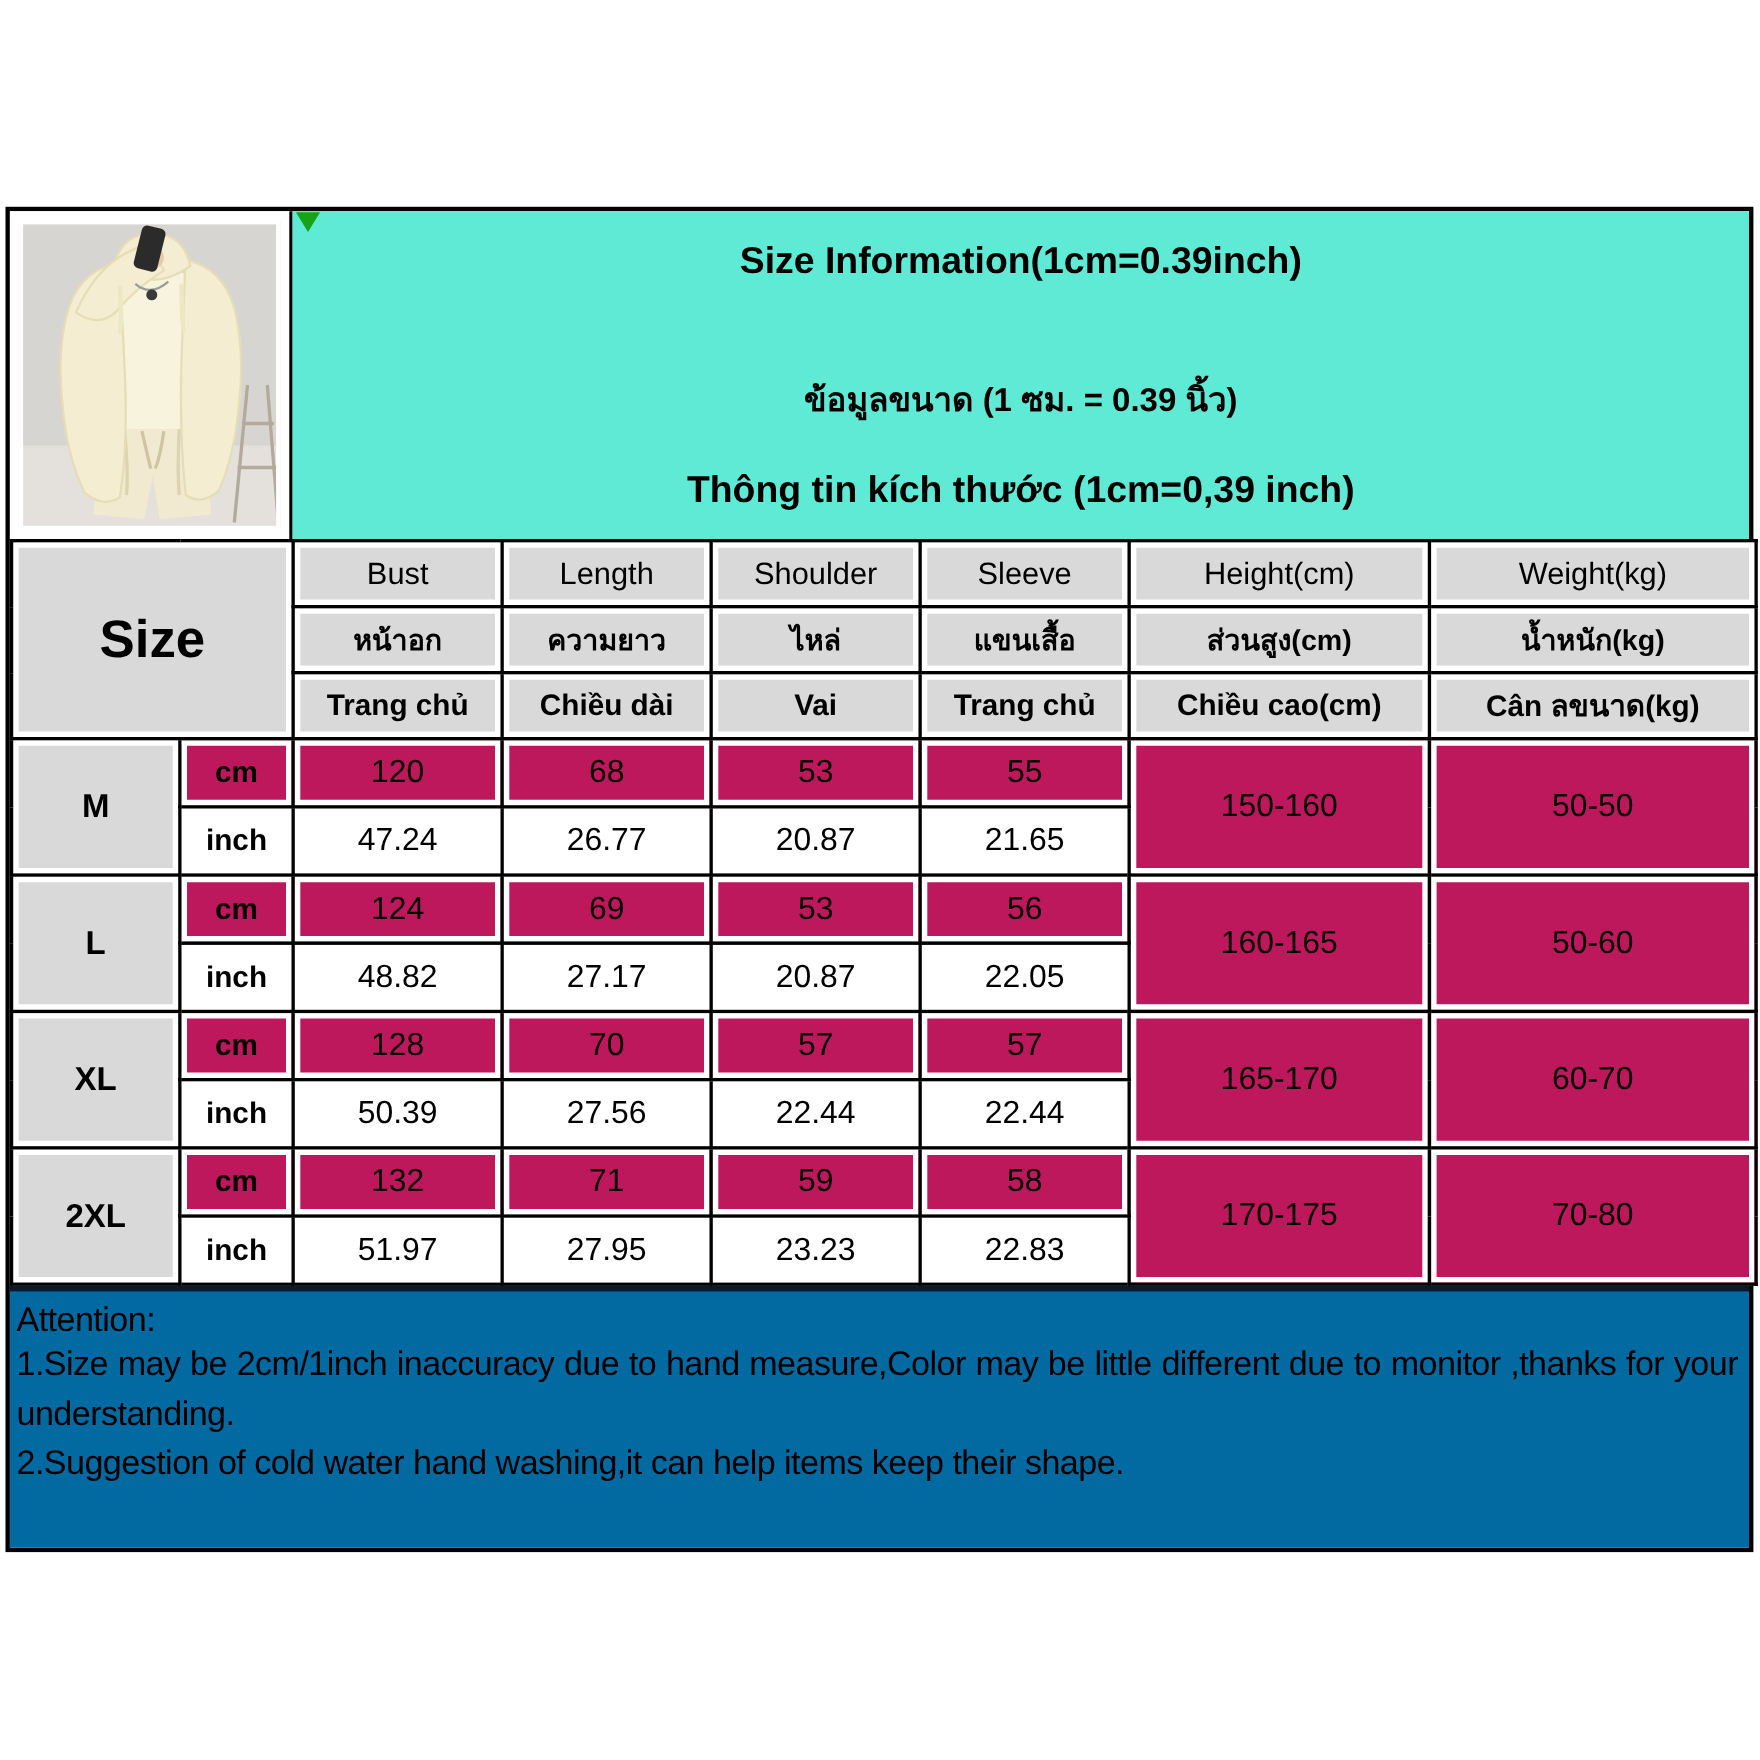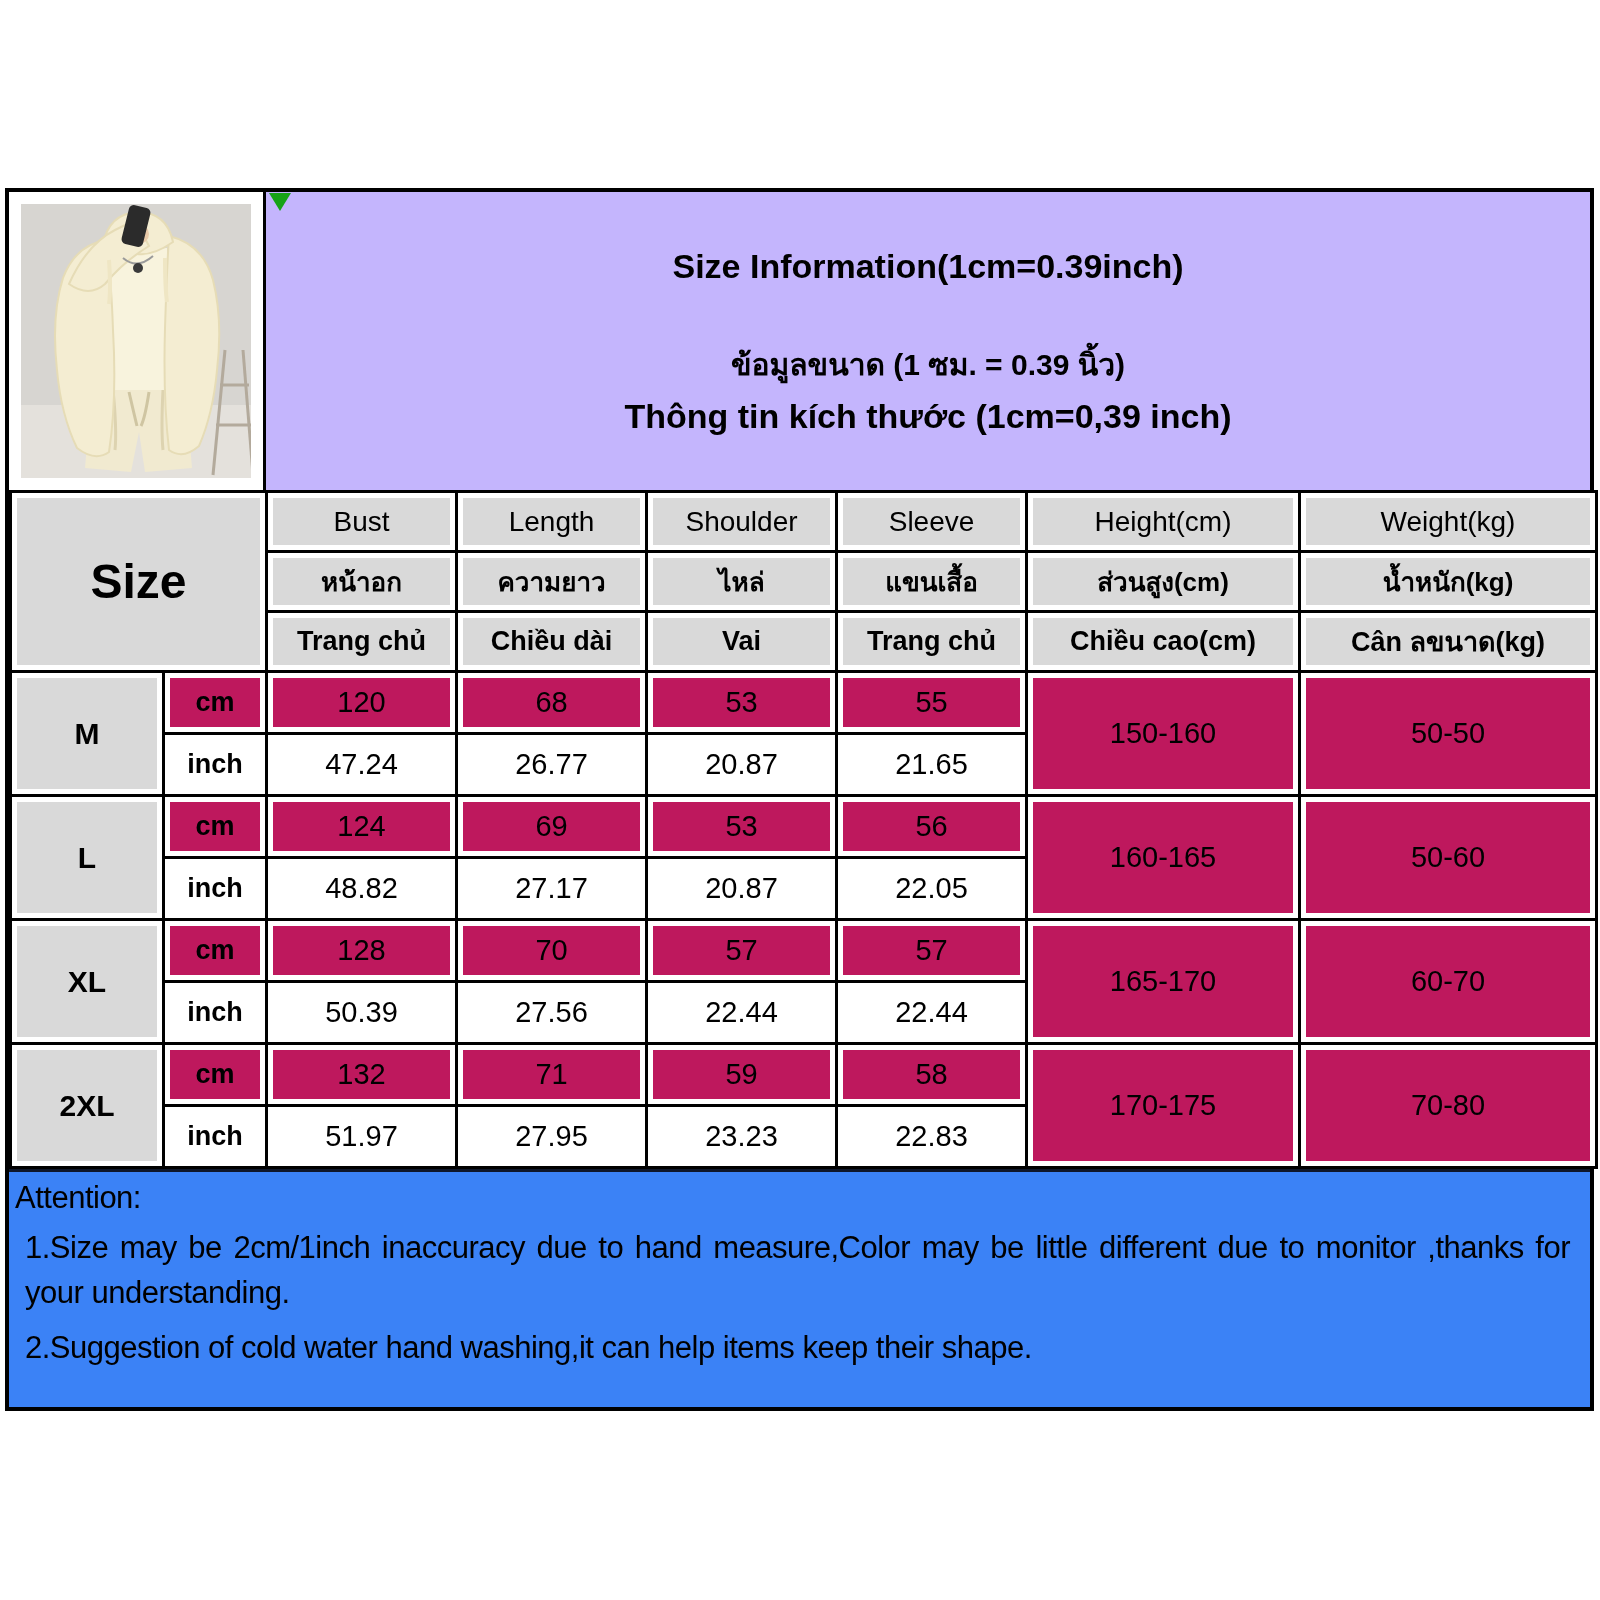--- a/index.html
+++ b/index.html
@@ -11,22 +11,22 @@
     position:absolute; left:5px; top:188px; width:1589px;
     border:4px solid #000; background:#fff; box-sizing:border-box;
   }
   
   .top-row { display:flex; height:298px; }
   .photo-cell {
     width:257px; box-sizing:border-box; border-right:3px solid #000;
     background:#fff; display:flex; align-items:center; justify-content:center;
   }
   .title-cell {
-    flex:1; background:#c4b5fd; position:relative;
-    display:flex; flex-direction:column; align-items:center; justify-content:center;
+    flex:1; background:#5eead4; position:relative;
+    display:flex; flex-direction:column; align-items:center; justify-content:center;gap:29px;
   }
   .title-line1 { font-weight:bold; font-size:34px; line-height:1.6; }
   .title-line2 { font-weight:bold; font-size:30px; line-height:1.6;margin-top:48px; }
   .title-line3 { font-weight:bold; font-size:34px; line-height:1.6; }
   .corner-triangle {
     position:absolute; top:1px; left:3px; width:0; height:0;
     border-left:11px solid transparent; border-right:11px solid transparent;
     border-top:18px solid #17a317;
   }
   
@@ -47,26 +47,26 @@
   .c-size    { font-weight:bold; font-size:48px; }
   .hd-en     { font-weight:normal; font-size:28px; }
   .hd-th     { font-weight:bold; font-size:26px; }
   .hd-vi     { font-weight:bold; font-size:27px; }
   .sz        { font-weight:bold; font-size:30px; }
   .unit      { font-weight:bold; font-size:27px; }
   .val       { font-size:29px; }
   .hw        { font-size:29px; }
   
   .attention {
-    border-top:3px solid #0f172a; background:#3b82f6; min-height:238px;
+    border-top:5px solid #0f172a; background:#0369a1; min-height:238px;
     box-sizing:border-box; padding:8px 10px 10px 6px;
   }
   .attention .att-head { font-size:31px; letter-spacing:-0.5px; }
   .attention p {
-    margin:10px; font-size:31px; line-height:1.45; letter-spacing:-0.5px;
+    margin:0; font-size:31px; line-height:1.45; letter-spacing:-0.5px;
     text-align:justify;
   }
 </style>
 </head>
 <body>
 
 <div class="canvas">
   <div class="sheet">
 
     <div class="top-row">

